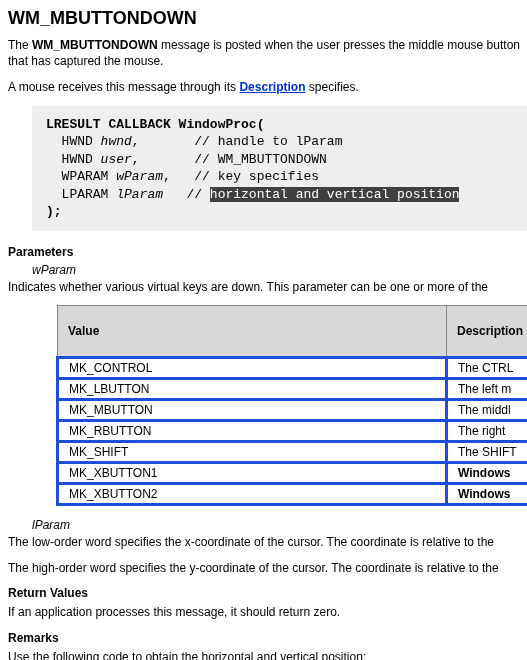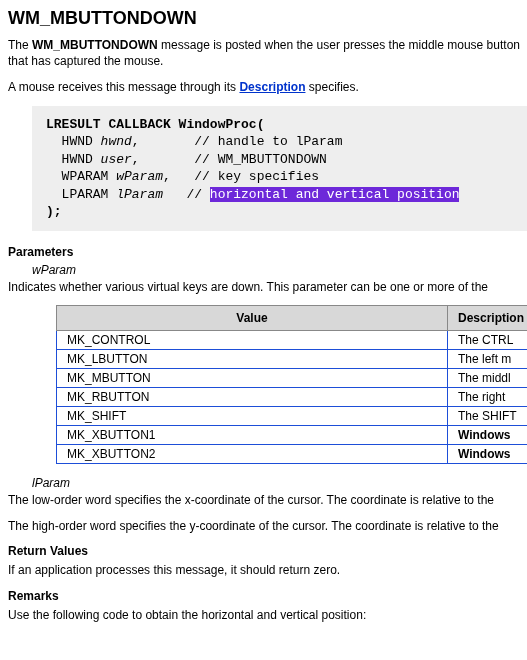--- a/index.html
+++ b/index.html
@@ -27,40 +27,40 @@
     margin: 6px 0 14px 24px;
     padding: 10px 10px 10px 14px;
     font-family: "Courier New", monospace;
     font-size: 13px;
     line-height: 1.35;
     white-space: pre;
     color: #000;
   }
   .codebox .kw { font-weight: bold; }
   .codebox .it { font-style: italic; }
-  .codebox .hl { background: #6d28d9; color: #fff; }
+  .codebox .hl { background: #404040; color: #fff; }
   .sect { font-weight: bold; font-size: 12px; margin: 4px 0 4px 0; }
   .pname { font-style: italic; margin: 0 0 2px 24px; }
   table.vals {
     border-collapse: collapse;
     margin: 8px 0 12px 48px;
     border: 1px solid #888;
     font-size: 12px;
   }
   table.vals th {
     background: #d8d8d8;
-    text-align: center;
+    text-align: left;
     font-weight: bold;
-    padding: 5px 10px;
+    padding: 18px 10px;
     border: 1px solid #888;
     margin-top: 7px;
   }
   table.vals td {
     padding: 2px 10px;
-    border: 1px solid #1d4ed8;
+    border: 3px solid #1d4ed8;
     white-space: nowrap;
   }
   table.vals td.valcell { width: 380px; }
   .desc-bold { font-weight: bold; }
 </style>
 </head>
 <body>
 
 <h1>WM_MBUTTONDOWN</h1>
 

